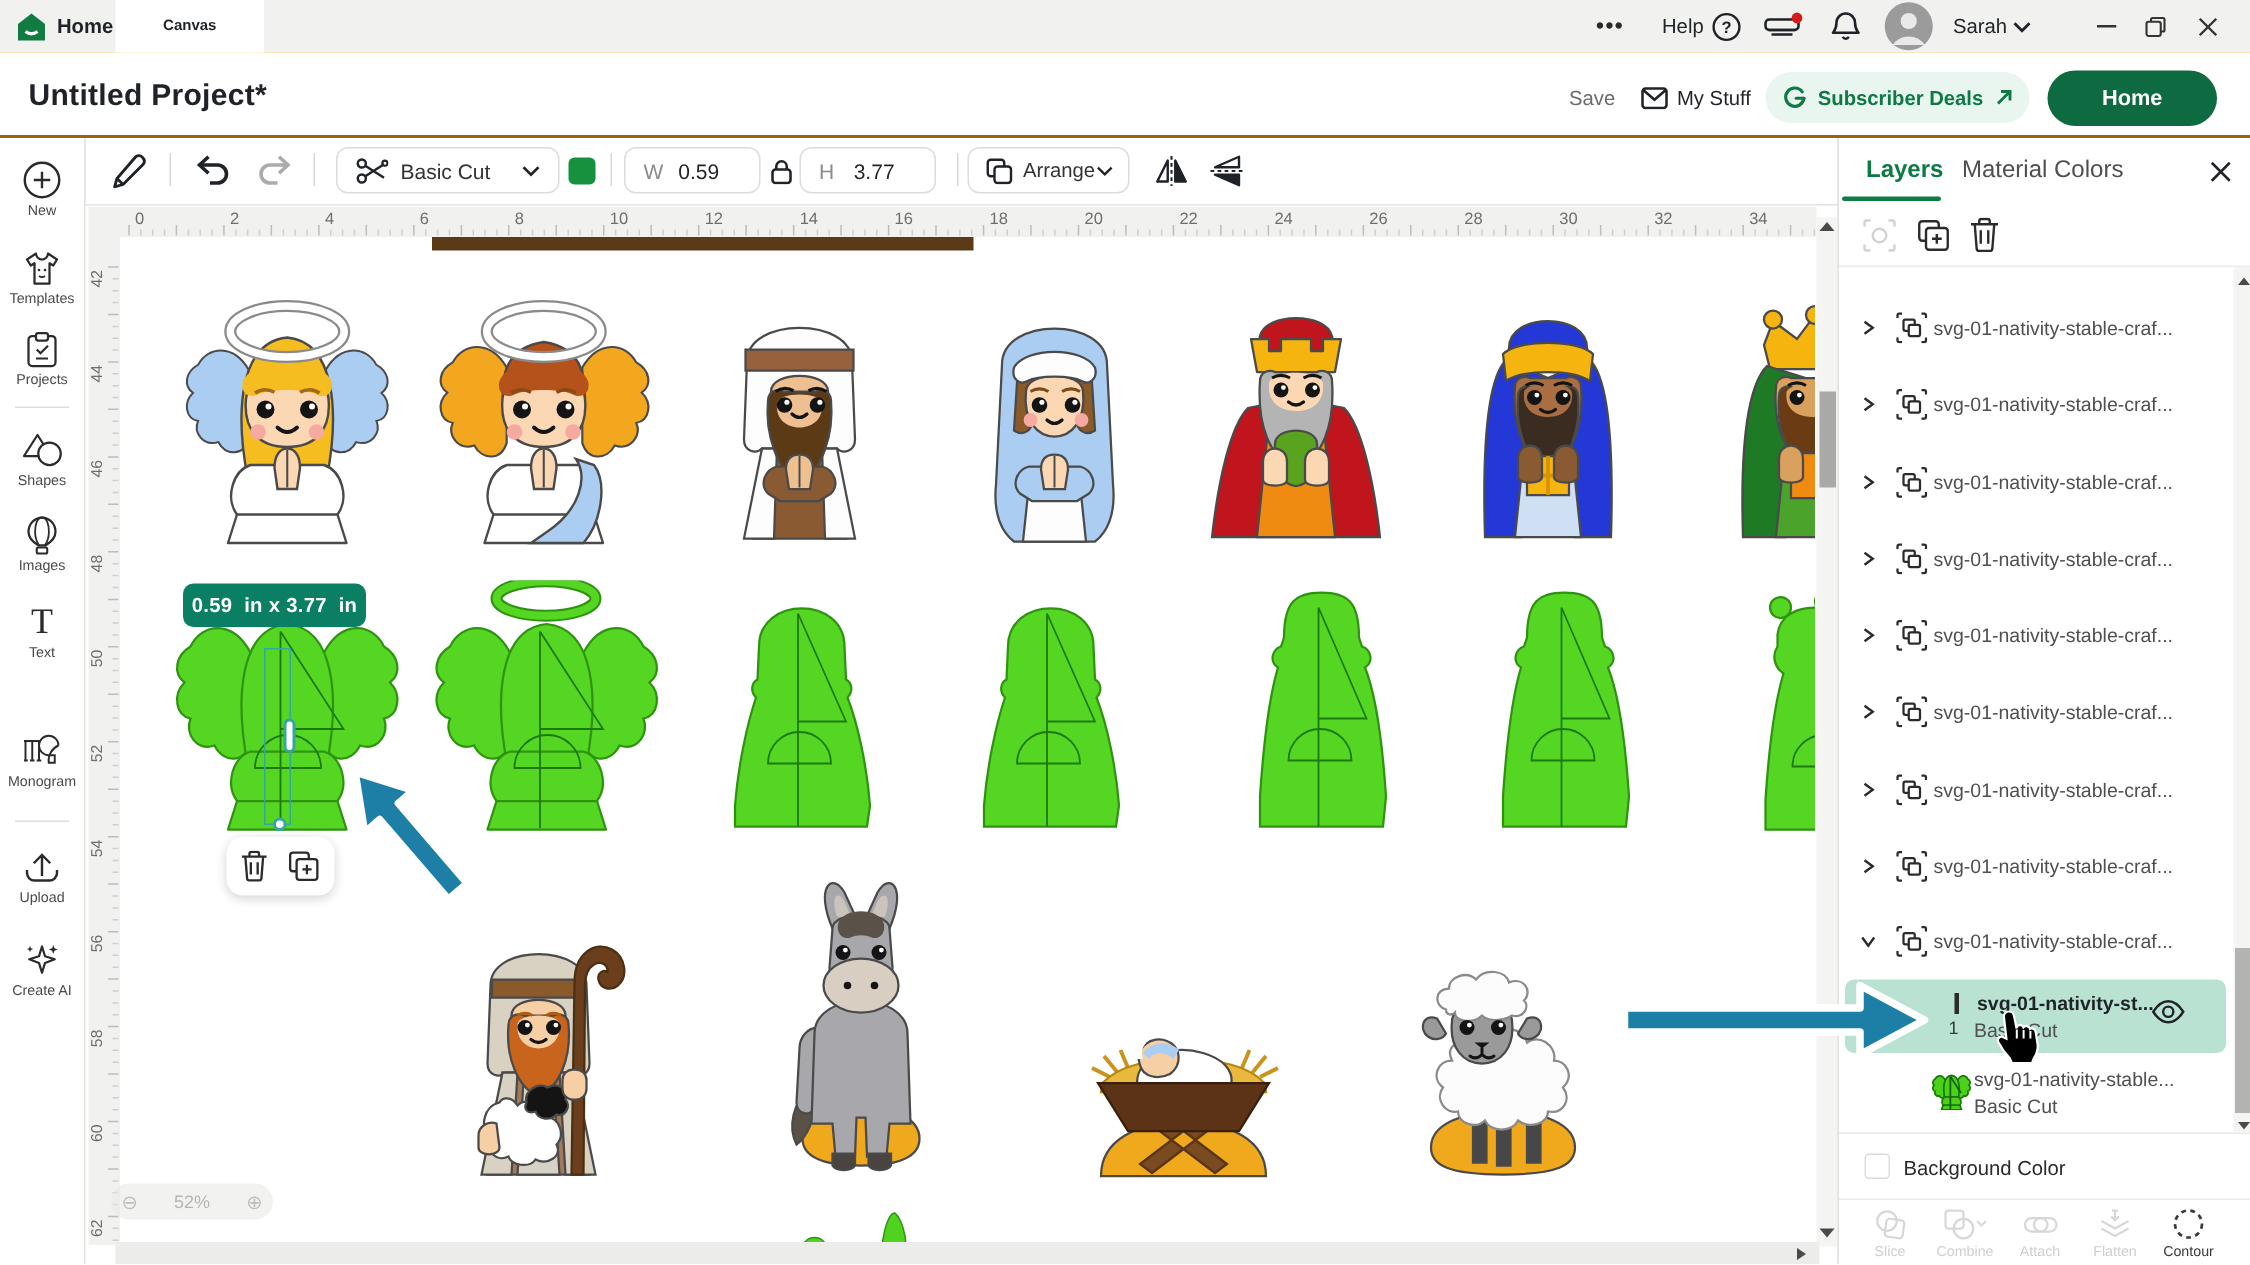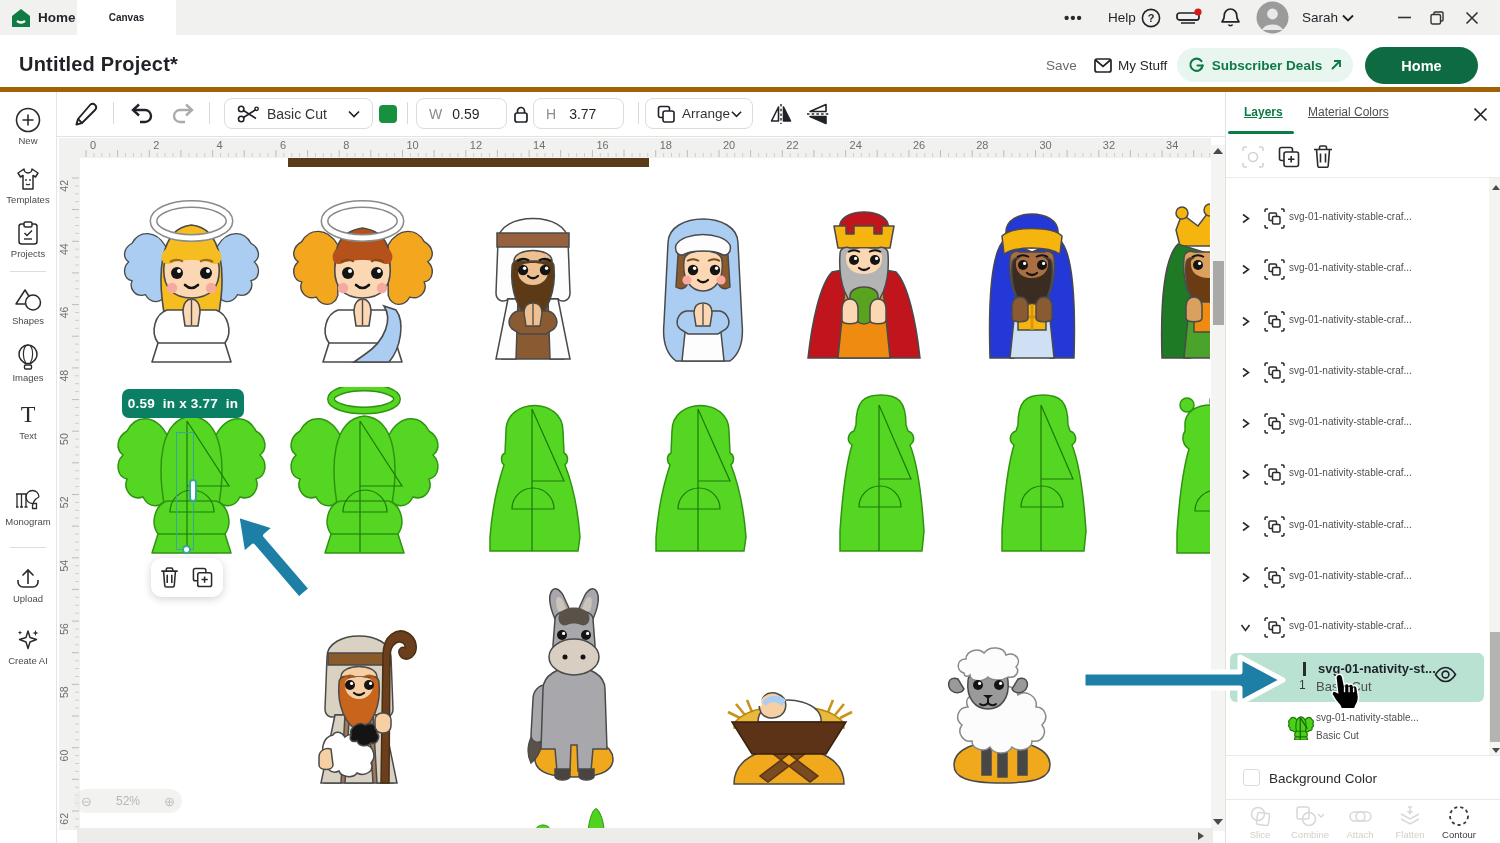--- a/index.html
+++ b/index.html
@@ -5,44 +5,44 @@
 html,body{width:1500px;height:843px;overflow:hidden;background:#fff;
  font-family:"Liberation Sans",sans-serif;}
 .abs{position:absolute;}
 #page{position:relative;width:1500px;height:842px;background:#eab308;border-radius:24px;}
 
 #topbar{position:absolute;left:0;top:0;width:1500px;height:35px;background:#f1f1ef;}
 #cantab{position:absolute;left:77px;top:0;width:99px;height:35px;background:#fff;
  display:flex;align-items:center;justify-content:center;font-size:10px;font-weight:700;color:#1f2328;}
 .ticon{position:absolute;top:0;height:35px;display:flex;align-items:center;}
 
-#header{position:absolute;left:0;top:35px;width:1500px;height:57px;background:#fff;border-bottom:5px solid #a16207;}
+#header{position:absolute;left:0;top:35px;width:1500px;height:57px;background:#fff;border-bottom:2px solid #a16207;}
 #title{position:absolute;left:19px;top:18px;font-size:20px;font-weight:700;color:#1f2328;letter-spacing:.2px;}
 
 #toolbar{position:absolute;left:57px;top:92px;width:1168px;height:45px;background:#fff;border-bottom:1px solid #e2e2e0;}
 .tb-box{position:absolute;top:6px;height:31px;border:1px solid #dcdcda;border-radius:8px;background:#fff;display:flex;align-items:center;font-size:14px;color:#333;}
 .tb-div{position:absolute;top:10px;width:1px;height:22px;background:#d8d8d6;}
 
 #sidebar{position:absolute;left:0;top:92px;width:57px;height:751px;background:#fff;border-right:1px solid #e4e4e2;}
 .sb-item{position:absolute;left:0;width:56px;text-align:center;color:#3c3c3c;}
 .sb-item .lb{font-size:9.5px;color:#4a4a4a;display:block;margin-top:2px;}
 .sb-div{position:absolute;left:10px;width:36px;height:1px;background:#dddddb;}
 
 #canvas{position:absolute;left:57px;top:137px;width:1168px;height:706px;background:#fff;overflow:hidden;}
 #hruler{position:absolute;left:23px;top:1px;width:1131px;height:20px;background:#f1f1ef;}
 #vruler{position:absolute;left:2px;top:21px;width:21px;height:672px;background:#f1f1ef;}
 #vscroll{position:absolute;left:1154px;top:8px;width:14px;height:686px;background:#f4f4f2;}
 #hscroll{position:absolute;left:20px;top:691px;width:1136px;height:15px;background:#ececea;}
 .fig{position:absolute;}
 
 #rpanel{position:absolute;left:1225px;top:92px;width:275px;height:751px;background:#fff;border-left:1px solid #e2e2e0;}
-.rtab{position:absolute;top:13px;font-size:12px;text-decoration:underline;}
+.rtab{position:absolute;top:13px;font-size:16px;}
 #ractions{position:absolute;left:0;top:44px;width:275px;height:42px;border-bottom:1px solid #ececea;}
 .lrow{position:absolute;left:0;width:258px;height:51px;}
-.lrow .txt{position:absolute;left:63px;top:18px;font-size:10px;color:#4f4f4f;}
+.lrow .txt{position:absolute;left:63px;top:18px;font-size:13px;color:#4f4f4f;}
 .chev{position:absolute;left:14px;top:20px;}
 .gicon{position:absolute;left:38px;top:15px;}
 #selrow{position:absolute;left:4px;top:561px;width:254px;height:49px;background:#b9e2d3;border-radius:6px;}
 #bgrow{position:absolute;left:0;top:663px;width:275px;height:45px;border-top:1px solid #e9e9e7;border-bottom:1px solid #e9e9e7;}
 #btools{position:absolute;left:0;top:708px;width:275px;height:43px;}
 .btool{position:absolute;top:4px;width:50px;text-align:center;}
 .btool .lb{font-size:9.5px;display:block;margin-top:1px;}
 svg{display:block;}
 .svgabs{position:absolute;}
 </style></head><body>

